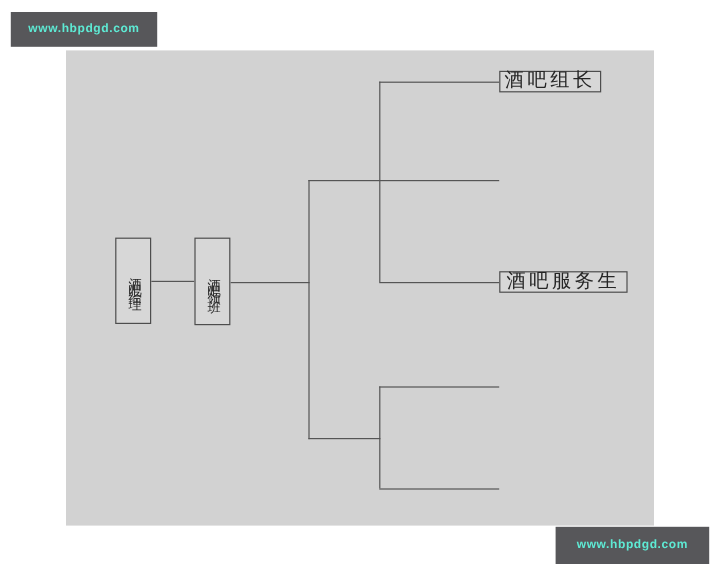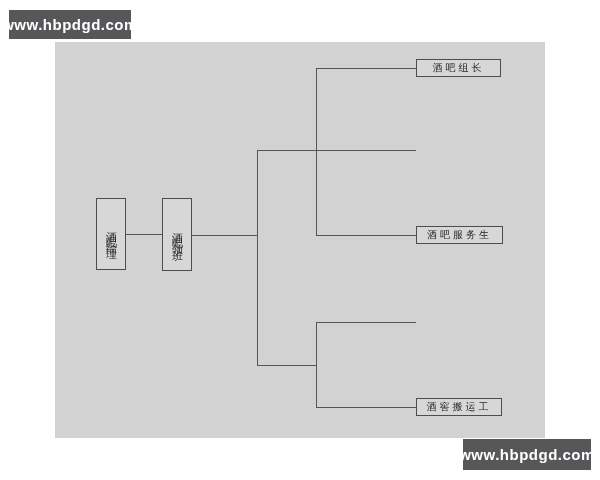--- a/index.html
+++ b/index.html
@@ -11,24 +11,24 @@
   .page {
     position: relative;
     width: 600px;
     height: 480px;
     background: #ffffff;
     overflow: hidden;
   }
   .watermark {
     position: absolute;
     background: #57575a;
-    color: #ffffff;
+    color: #5eead4;
     font-family: "Liberation Sans", "DejaVu Sans", sans-serif;
     font-weight: bold;
-    font-size: 15px;
+    font-size: 10px;
     display: flex;
     align-items: center;
     justify-content: center;
     letter-spacing: 0.5px;
     z-index: 5;
   }
   .wm-top { left: 9px; top: 10px; width: 122px; height: 29px; }
   .wm-bottom { left: 463px; top: 439px; width: 128px; height: 31px; }
 
   .panel {
@@ -48,41 +48,41 @@
 
   .node {
     position: absolute;
     background: #d7d7d7;
     border: 1px solid #4d4d4d;
     color: #262626;
     display: flex;
     align-items: center;
     justify-content: center;
     box-sizing: border-box;
-    font-size: 10px;
+    font-size: 16px;
   }
   .node.hbox {
     letter-spacing: 3px;
     line-height: 1;
     white-space: nowrap;
   }
   .node.vbox {
     writing-mode: vertical-lr;
     letter-spacing: 6px;
     font-size: 11px;
   }
 
   
   .n-manager  { left: 41px;  top: 156px; width: 30px; height: 72px; }
   .n-foreman  { left: 107px; top: 156px; width: 30px; height: 73px; }
 
   
   .n-leader   { left: 361px; top: 17px;  width: 85px; height: 18px; }
   .n-bartender{ left: 361px; top: 99px;  width: 84px; height: 18px; }
-  .n-waiter   { left: 361px; top: 184px; width: 87px; height: 18px; }
+  .n-waiter   { left: 361px; top: 184px; width: 107px; height: 18px; }
   .n-cellar   { left: 361px; top: 271px; width: 86px; height: 18px; }
   .n-porter   { left: 361px; top: 356px; width: 86px; height: 18px; }
 
   
   .l-mgr-frm    { left: 71px;  top: 192px; width: 36px; }
   .l-frm-trunk1 { left: 137px; top: 193px; width: 66px; }
   .l-trunk1     { left: 202px; top: 108px; height: 216px; }
   .l-row-bart   { left: 202px; top: 108px; width: 159px; }
   .l-trunk2     { left: 261px; top: 26px;  height: 167px; }
   .l-row-lead   { left: 261px; top: 26px;  width: 100px; }
@@ -116,19 +116,18 @@
     <div class="node vbox n-manager">酒吧经理</div>
 
     <div class="node vbox n-foreman">酒吧领班</div>
 
     <div class="node hbox n-leader">酒吧组长</div>
 
 
     <div class="node hbox n-waiter">酒吧服务生</div>
 
 
-    <div class="node hbox n-porter">酒窖搬运工</div>
 
   </div>
 
   <div class="watermark wm-bottom">www.hbpdgd.com</div>
 
 </div>
 
 </body></html>

